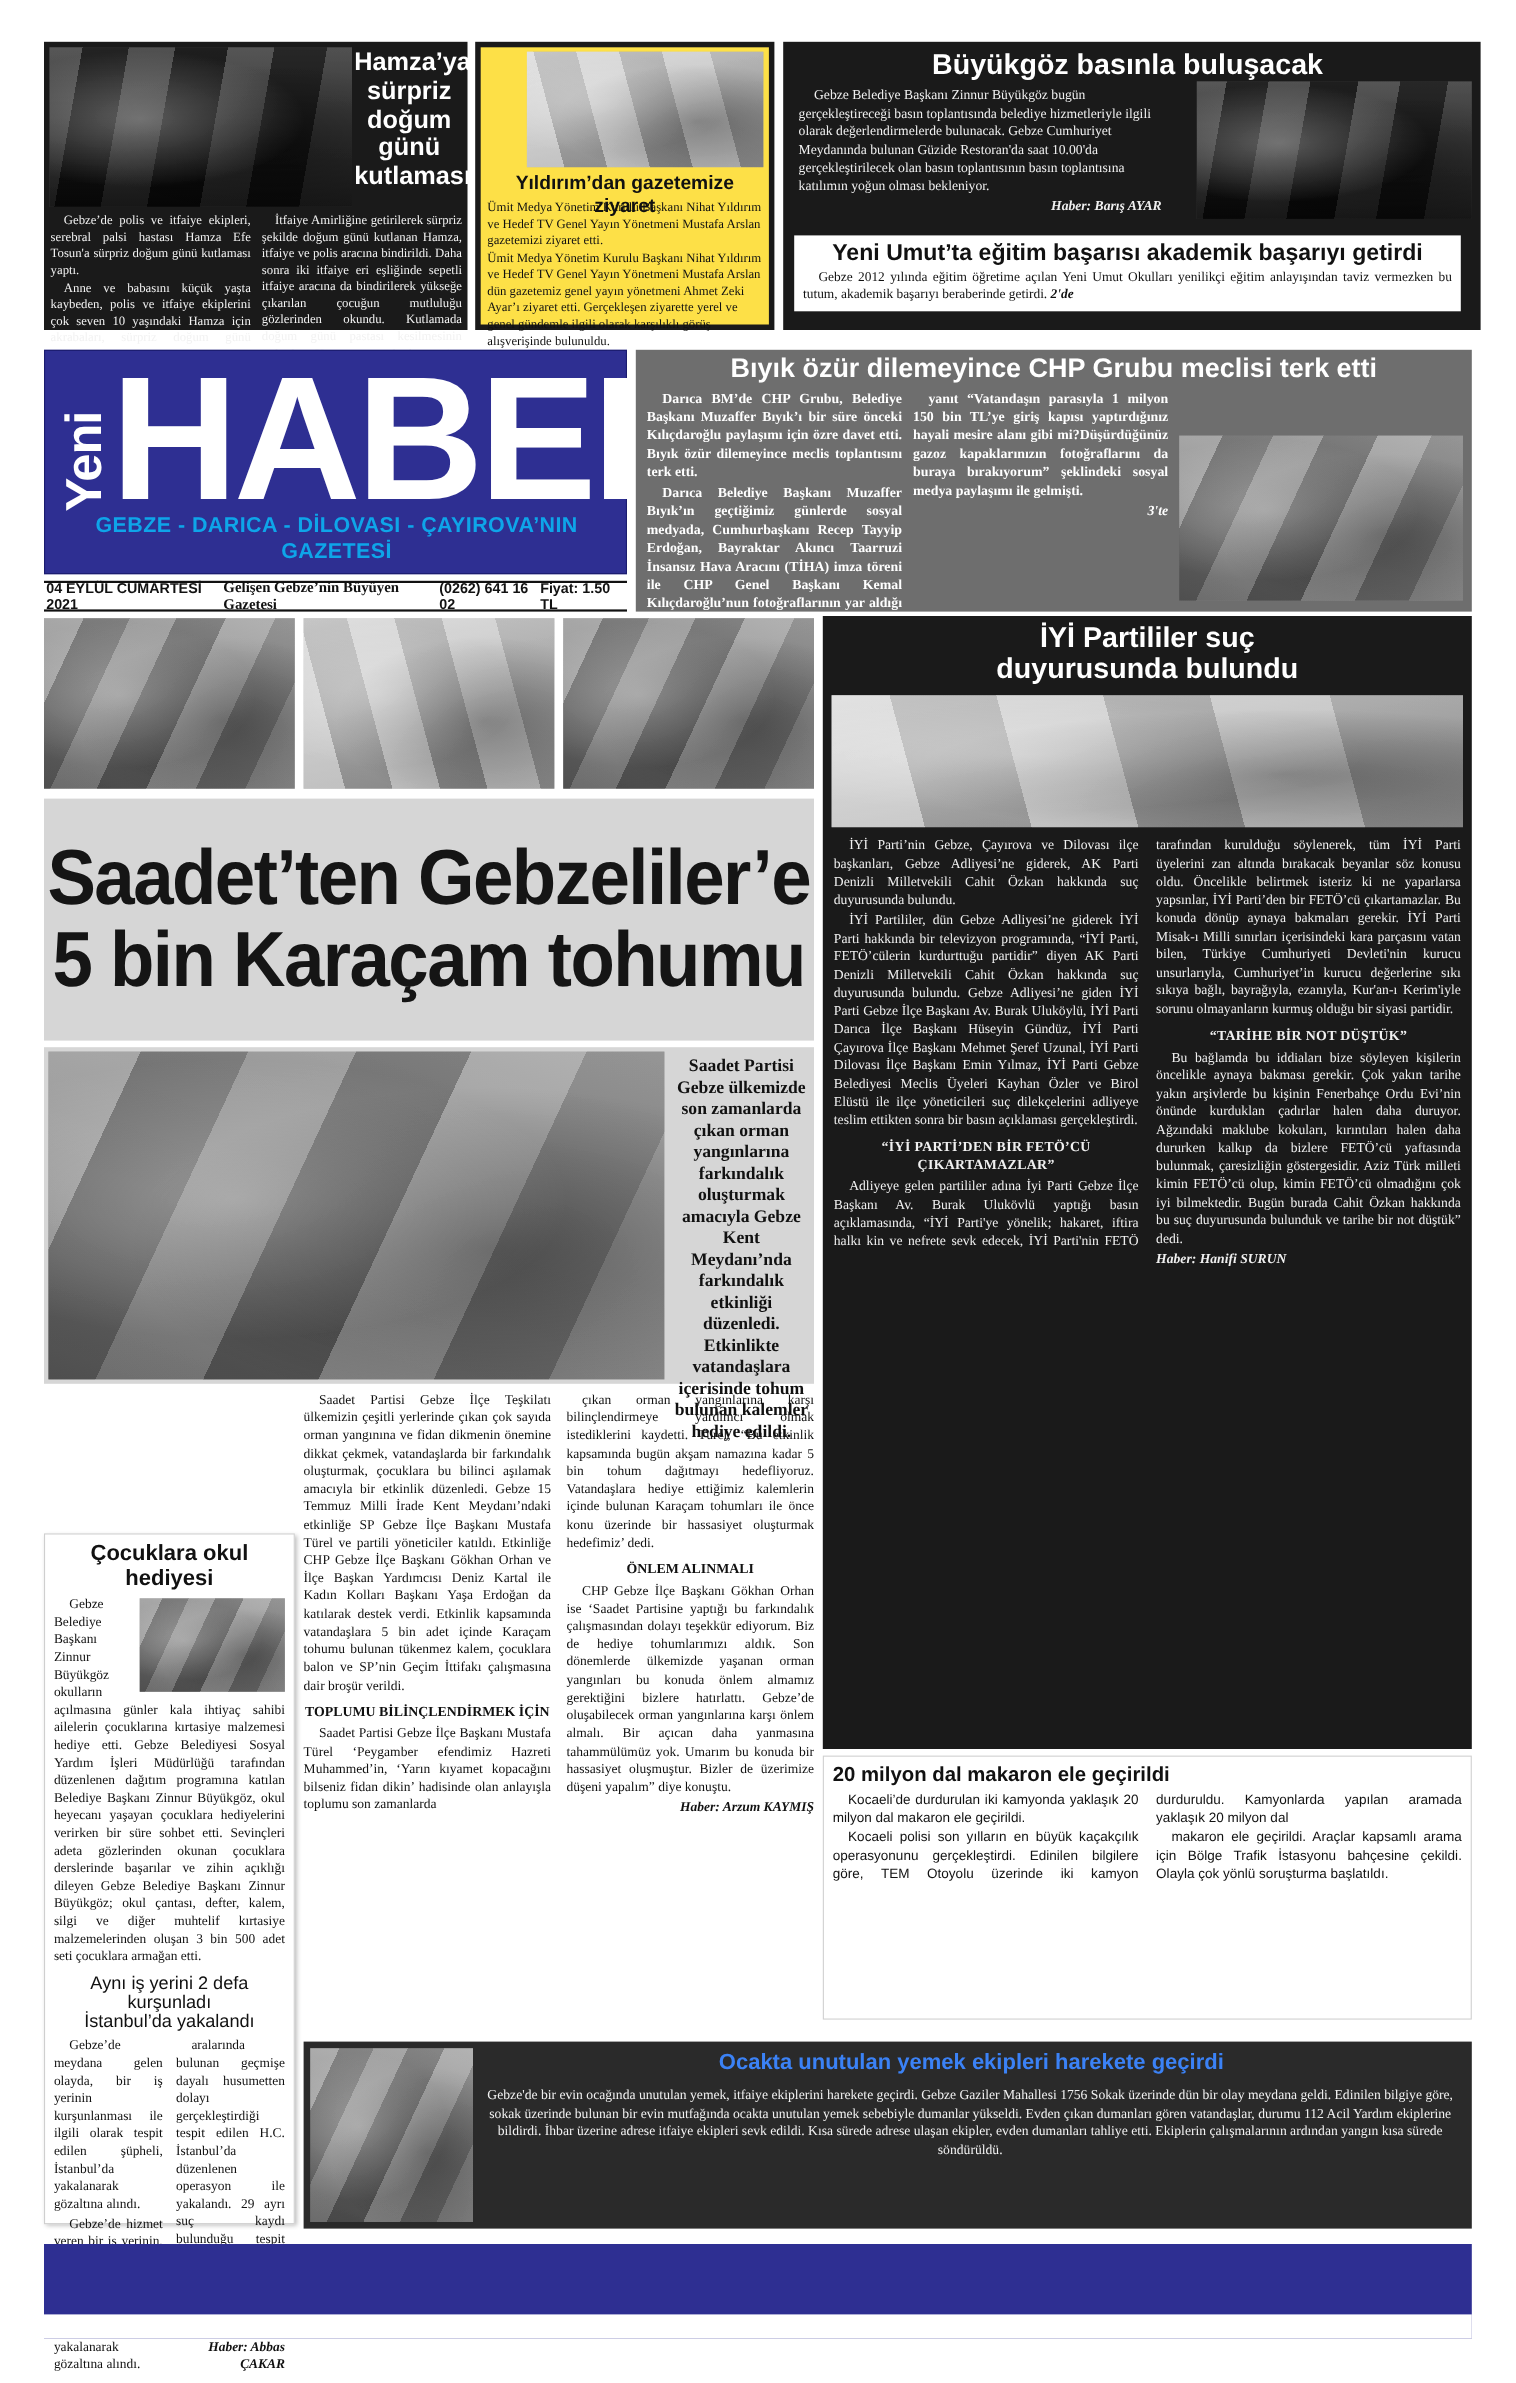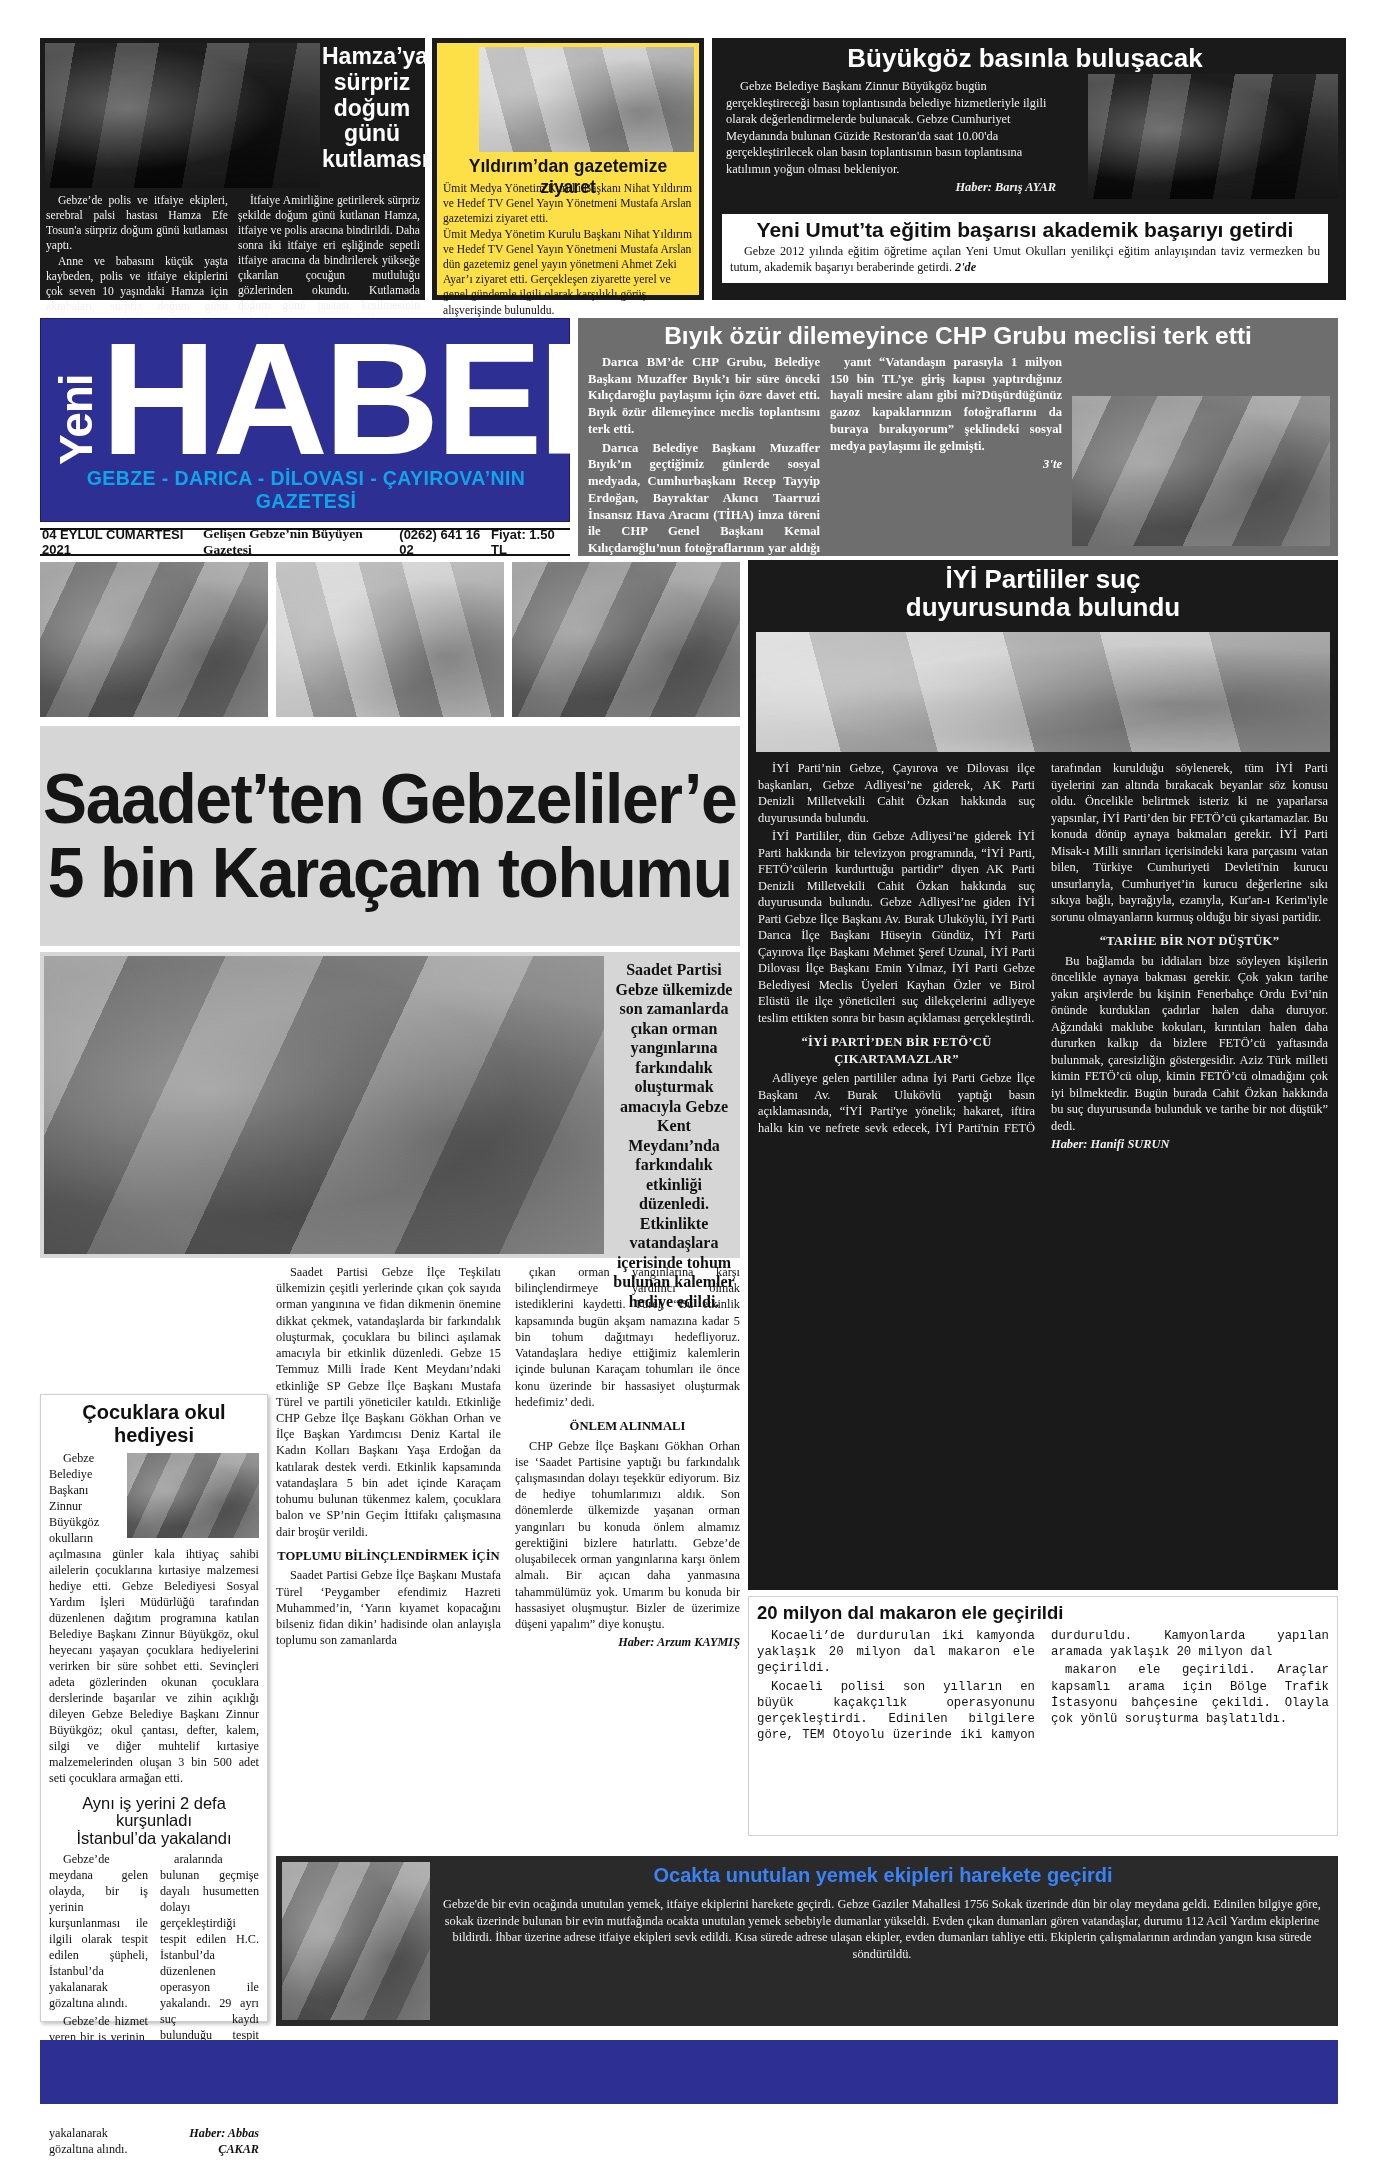--- a/index.html
+++ b/index.html
@@ -158,21 +158,21 @@
       font-family:"Liberation Serif", serif; font-size:12.2px; line-height:1.31; text-align:justify; }
   .leftbot .twocol p { margin:0 0 2px 0; text-indent:14px; }
   .leftbot .twocol .sig { text-indent:0; text-align:right; font-style:italic; font-weight:bold; }
 
   
   .milyon { position:absolute; left:748px; top:1596px; width:590px; height:240px; background:#fff;
       border:1px solid #d0d0d0; padding:5px 8px; }
   .milyon h3 { margin:0 0 4px 0; font-family:"Liberation Sans", sans-serif; font-weight:bold;
       font-size:18.5px; text-align:left; }
   .milyon .cols { column-count:2; column-gap:16px;
-      font-family:Liberation Mono, monospace; font-size:12.3px; line-height:1.32; text-align:justify; }
+      font-family:Liberation Sans, sans-serif; font-size:12.3px; line-height:1.32; text-align:justify; }
   .milyon .cols p { margin:0 0 2px 0; text-indent:14px; }
 
   
   .ocak { position:absolute; left:276px; top:1856px; width:1062px; height:170px; background:#2a2a2a; color:#fff; }
   .ocak .photo { position:absolute; left:6px; top:6px; width:148px; height:158px; }
   .ocak h3 { position:absolute; left:160px; top:8px; right:8px; margin:0; text-align:center;
       font-family:"Liberation Sans", sans-serif; font-weight:bold; font-size:20px; color:#3b82f6; }
   .ocak .t { position:absolute; left:160px; top:40px; right:10px;
       font-family:"Liberation Serif", serif; font-size:12.4px; line-height:1.33; text-align:center; color:#f2f2f2; }
   .ocak .t p { margin:0; }

